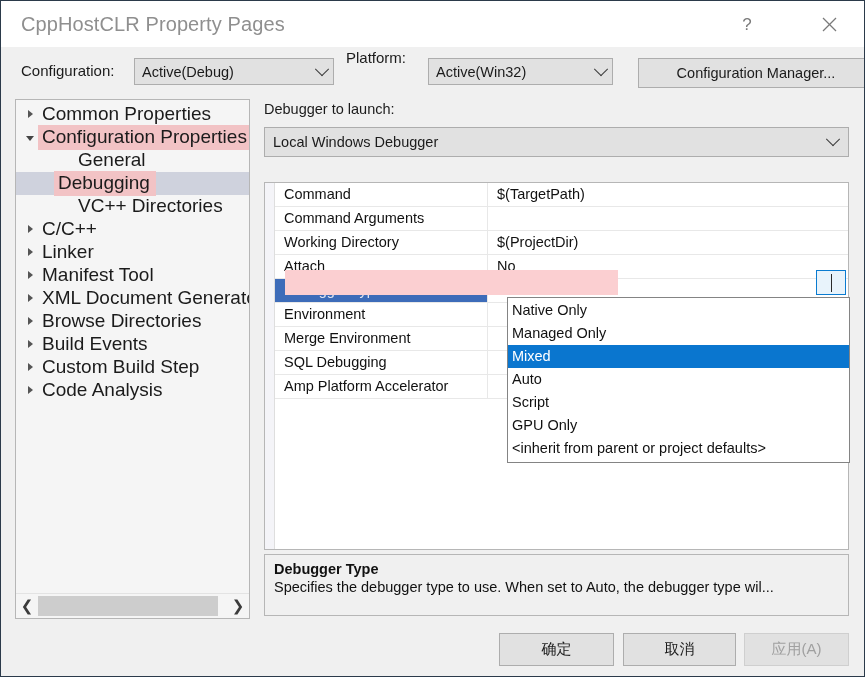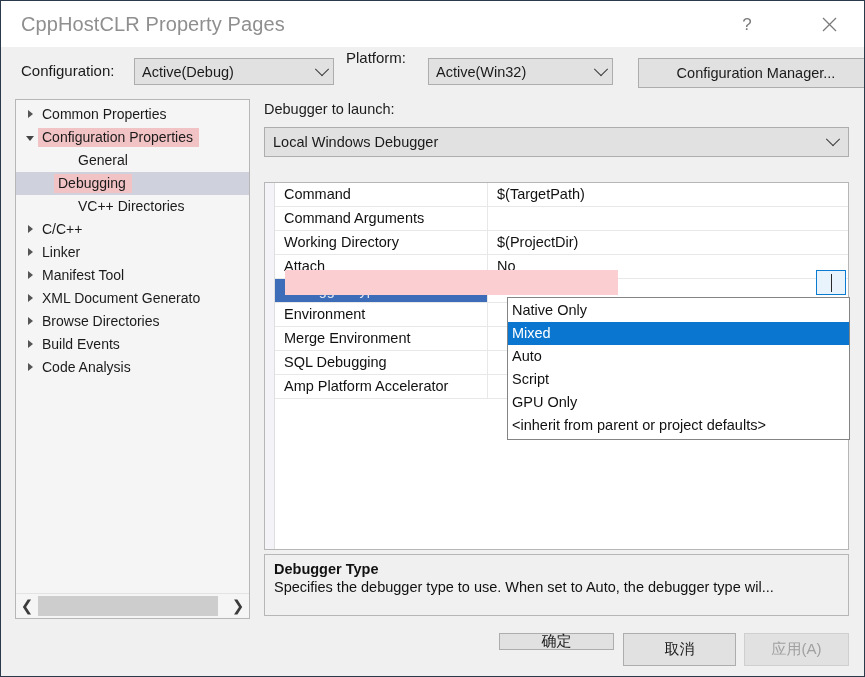--- a/index.html
+++ b/index.html
@@ -128,21 +128,21 @@
   .tree-list {
     position: absolute;
     left: 0; top: 3px;
     right: 0;
   }
   .tree-item {
     position: relative;
     height: 23px;
     display: flex;
     align-items: center;
-    font-size: 14px;
+    font-size: 19px;
     color: #1b1b1b;
     cursor: default;
     white-space: nowrap;
   }
   .tree-item.selected { background: #cfd2dd; }
   .tree-exp {
     width: 16px;
     display: flex;
     align-items: center;
     justify-content: center;
@@ -360,21 +360,21 @@
     margin-bottom: 2px;
   }
   .desc-body {
     font-size: 14.5px;
     color: #111;
     white-space: nowrap;
     overflow: hidden;
   }
 
   
-  #btn-ok { left: 498px; top: 632px; width: 115px; height: 17px; }
+  #btn-ok { left: 498px; top: 632px; width: 115px; height: 33px; }
   #btn-cancel { left: 622px; top: 632px; width: 113px; height: 33px; }
   #btn-apply {
     left: 743px; top: 632px; width: 105px; height: 33px;
     color: #a0a0a0;
     background: #e1e1e1;
     border-color: #cfcfcf;
   }
   .btn-cjk { font-size: 15px; }
 </style>
 </head>
@@ -474,20 +474,26 @@
         <div class="tree-item">
           <span class="tree-exp" style="margin-left: 6px;">
             <span class="tri-right hollow"></span>
           </span>
           <span class="tree-label">Build Events</span>
         </div>
         <div class="tree-item">
           <span class="tree-exp" style="margin-left: 6px;">
             <span class="tri-right hollow"></span>
           </span>
+          <span class="tree-label">Custom Build Step</span>
+        </div>
+        <div class="tree-item">
+          <span class="tree-exp" style="margin-left: 6px;">
+            <span class="tri-right hollow"></span>
+          </span>
           <span class="tree-label">Code Analysis</span>
         </div>
       </div>
     <div class="tree-scroll">
       <div class="ts-arrow">❮</div>
       <div class="ts-track">
         <div class="ts-thumb"></div>
       </div>
       <div class="ts-arrow">❯</div>
     </div>
@@ -542,20 +548,21 @@
         </div>
       </div>
     <div class="anno-pink" id="anno-row-debuggertype"></div>
     <div class="pg-dropbtn">
       <span><i class="chev" style="width:8px;height:8px;"></i></span>
     </div>
   </div>
 
   <div class="dropdown-list" id="dropdown-list">
       <div class="dd-item">Native Only</div>
+      <div class="dd-item">Managed Only</div>
       <div class="dd-item selected">Mixed</div>
       <div class="dd-item">Auto</div>
       <div class="dd-item">Script</div>
       <div class="dd-item">GPU Only</div>
       <div class="dd-item">&lt;inherit from parent or project defaults&gt;</div>
     </div>
 
   <div class="descbox">
     <div class="desc-title">Debugger Type</div>
     <div class="desc-body">Specifies the debugger type to use. When set to Auto, the debugger type wil...</div>

